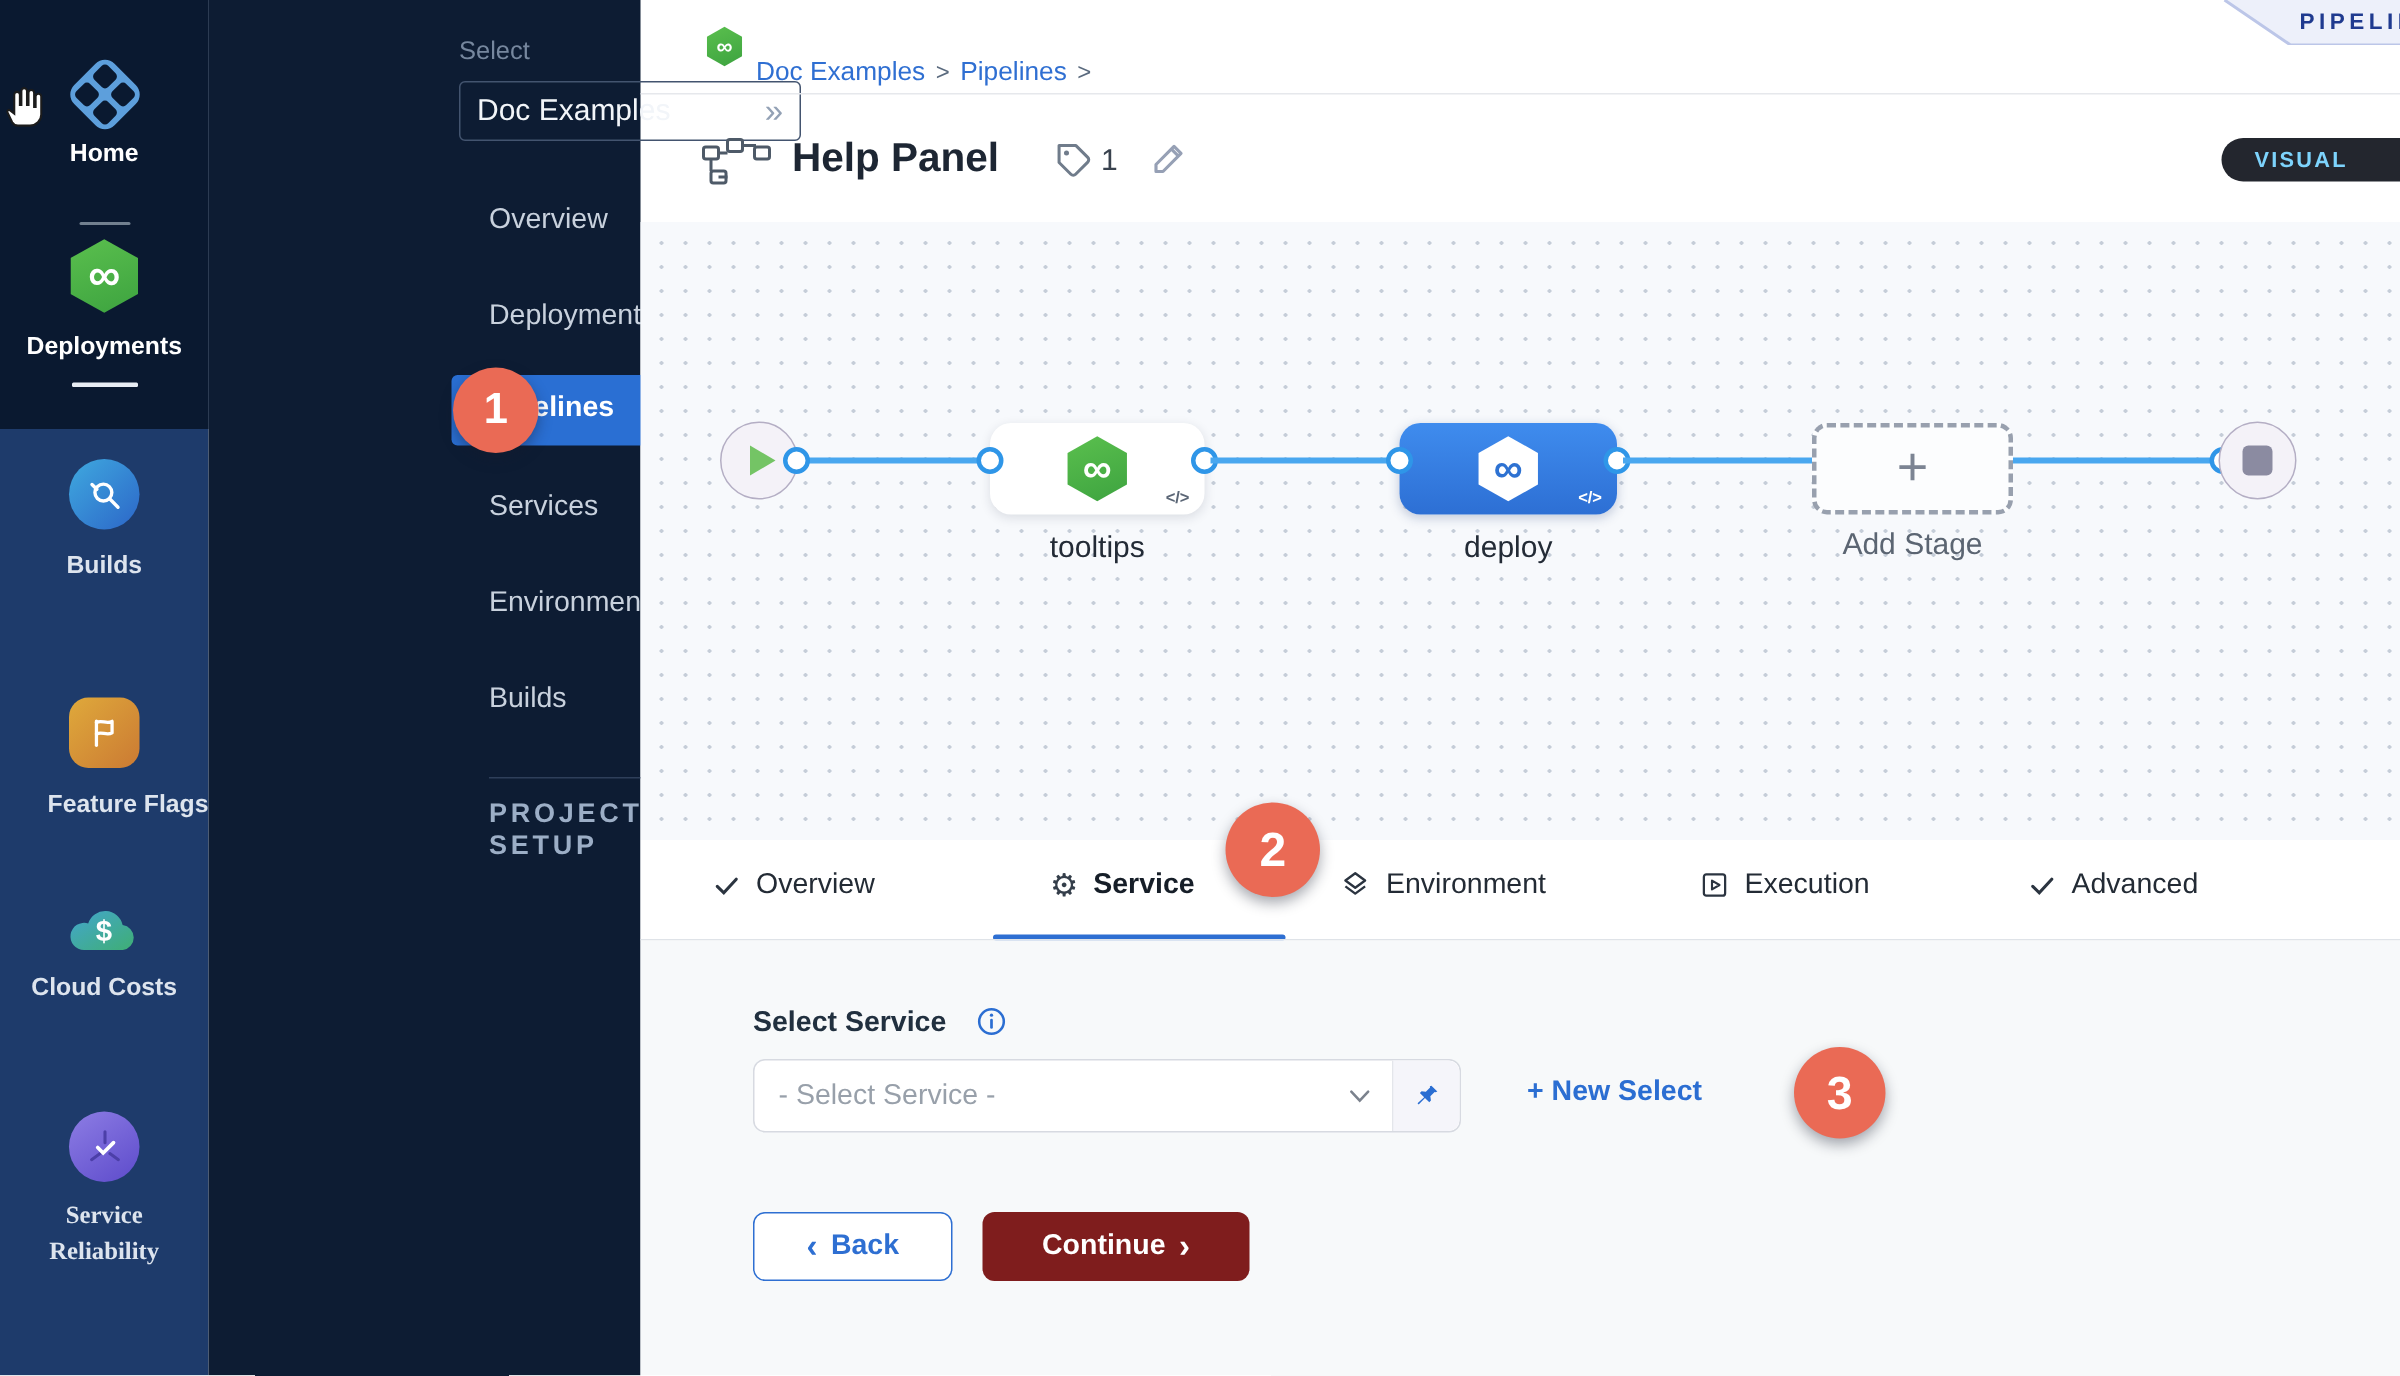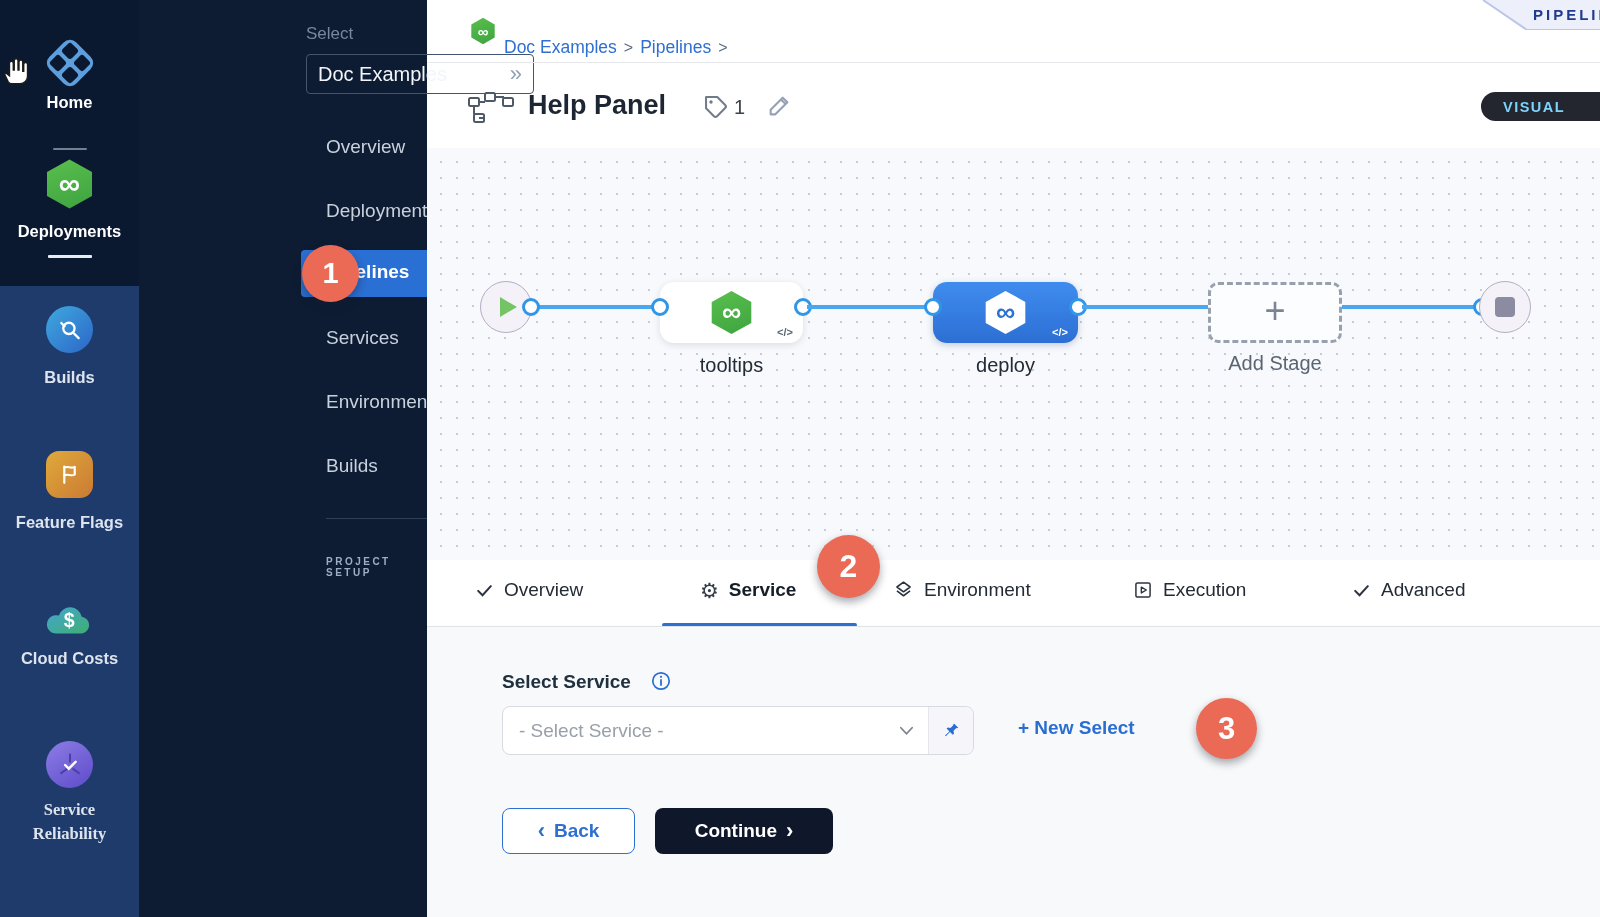--- a/index.html
+++ b/index.html
@@ -29,21 +29,21 @@
   
   .sb2 { left:139px; top:0; width:288px; height:917px; background:#0d1c33; }
   .proj-label { left:167px; top:24px; font-size:17px; color:#76879e; }
   .proj-box { left:167px; top:54px; width:228px; height:40px; border:1px solid #43546f; border-radius:4px; display:flex; align-items:center; padding:0 11px; }
   .proj-name { font-size:20px; color:#f2f5f9; flex:1; }
   .proj-expand { font-size:22px; color:#93a1b5; line-height:1; }
   .nav-item { left:187px; width:200px; font-size:19px; color:#c8d1dd; cursor:pointer; }
   .nav-active-row { left:162px; top:250px; width:265px; height:47px; background:#2a6fd3; border-radius:4px; }
   .nav-active-label { position:absolute; left:25px; top:11px; font-size:19px; font-weight:600; color:#fff; }
   .sb2-divider { left:187px; top:518px; width:203px; height:1px; background:#2e3f5a; }
-  .setup-label { left:187px; top:556px; font-size:10px; letter-spacing:2.5px; font-weight:700; color:#9caec6; }
+  .setup-label { left:187px; top:532px; font-size:18px; letter-spacing:2.5px; font-weight:700; color:#9caec6; }
   .badge { border-radius:50%; background:#ea6a55; color:#fff; display:flex; align-items:center; justify-content:center; font-weight:600; box-shadow:0 4px 9px rgba(20,25,45,.38); z-index:30; }
 
   
   .bc-text { font-size:17.5px; color:#2f6fd2; }
   .bc-sep { color:#5a6a7e; padding:0 7px; font-size:16px; }
   .hdr-divider { left:427px; top:62px; width:1173px; height:1px; background:#e6e8ec; }
   .page-title { font-size:27px; font-weight:700; color:#1d2633; }
   .tag-count { font-size:20px; color:#39424e; }
   .visual-pill { left:1481px; top:92px; width:125px; height:29px; background:#23262e; border-radius:15px 0 0 15px; display:flex; align-items:center; }
   .visual-pill span { margin-left:22px; color:#7dd3fc; font-size:14.5px; font-weight:700; letter-spacing:1.5px; }
@@ -79,21 +79,21 @@
   
   .panel { left:427px; top:627px; width:1173px; height:290px; background:#f7f9fa; }
   .sel-label { position:absolute; left:75px; top:44px; font-size:19px; font-weight:700; color:#21303f; }
   .dropdown { position:absolute; left:75px; top:79px; width:472px; height:49px; background:#fff; border:1px solid #d7dae1; border-radius:8px; display:flex; align-items:center; }
   .dd-placeholder { margin-left:16px; font-size:19px; color:#98a0aa; flex:1; }
   .dd-chevron { margin-right:14px; }
   .dd-pin { width:45px; height:100%; border-left:1px solid #e4e6eb; background:#f5f5fa; border-radius:0 8px 8px 0; display:flex; align-items:center; justify-content:center; cursor:pointer; }
   .new-service { position:absolute; left:591px; top:90px; font-size:19px; font-weight:600; color:#2b6ed2; cursor:pointer; }
   .btn { position:absolute; top:181px; height:46px; border-radius:8px; display:flex; align-items:center; justify-content:center; gap:9px; font-size:19px; font-weight:700; cursor:pointer; }
   .btn-back { left:75px; width:133px; background:#fff; border:1.5px solid #2e6fd2; color:#2e6fd2; }
-  .btn-continue { left:228px; width:178px; background:#0f172a; border:none; color:#fff; }
+  .btn-continue { left:228px; width:178px; background:#7f1d1d; border:none; color:#fff; }
   .chev { font-size:22px; line-height:1; font-weight:700; }
 </style>
 </head>
 <body>
 
 <div id="app">
 
   <div class="abs sb1">
     <div class="sb1-top"></div>
 
@@ -122,21 +122,21 @@
       <div class="mod-icon-circle" style="width:47px;height:47px;background:linear-gradient(135deg,#3fa9df,#2c66c8);">
         <svg width="26" height="26" viewBox="0 0 24 24" fill="none" stroke="#fff" stroke-width="2.1" stroke-linecap="round">
           <circle cx="11" cy="10.5" r="5.2"></circle>
             <path d="M15 14.5 20 19.5"></path>
             <path d="M4 5.5 7 8.5"></path>
         </svg>
       </div>
       <div class="mod-label" style="margin-top:12px;">Builds</div>
     </div>
 
-    <div class="mod-item" style="top:451px;">
+    <div class="mod-item" style="top:465px;text-align:right;">
       <div class="mod-icon-circle" style="width:47px;height:47px;border-radius:13px;background:linear-gradient(135deg,#dfa93b,#cb7a33);">
         <svg width="25" height="25" viewBox="0 0 24 24" fill="none" stroke="#fff" stroke-width="2.1" stroke-linecap="round" stroke-linejoin="round">
           <path d="M7 20V4.5"></path>
             <path d="M7 5.5c3.2-2.2 6.3 1.3 10-.8v7.4c-3.7 2.1-6.8-1.4-10 .8"></path>
         </svg>
       </div>
       <div class="mod-label" style="margin-top:12px;">Feature Flags</div>
     </div>
 
     <div class="mod-item" style="top:598px;">

